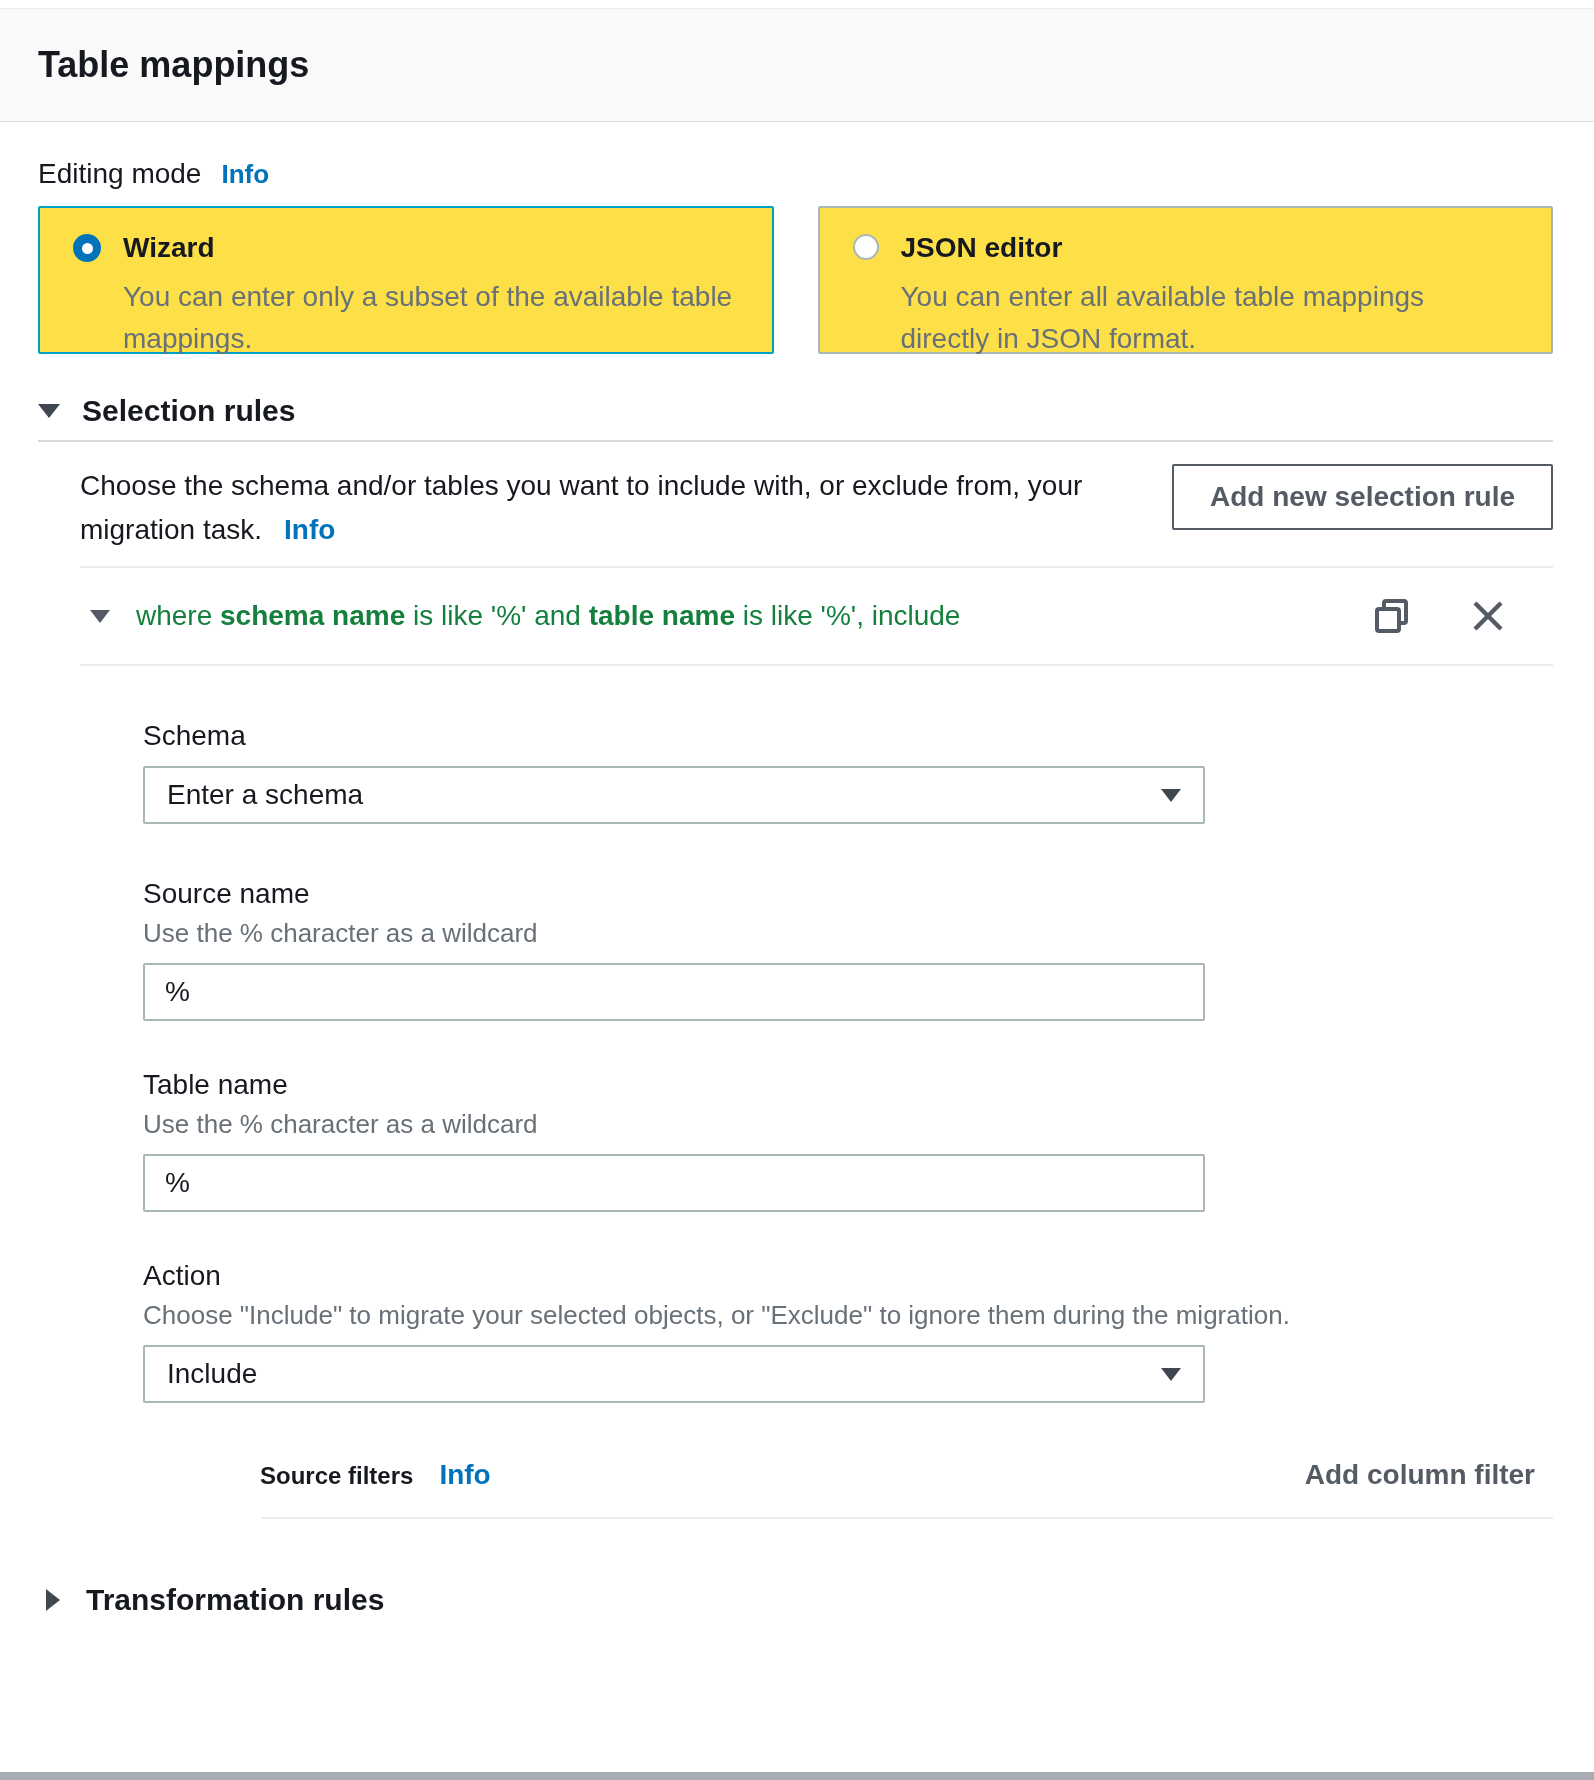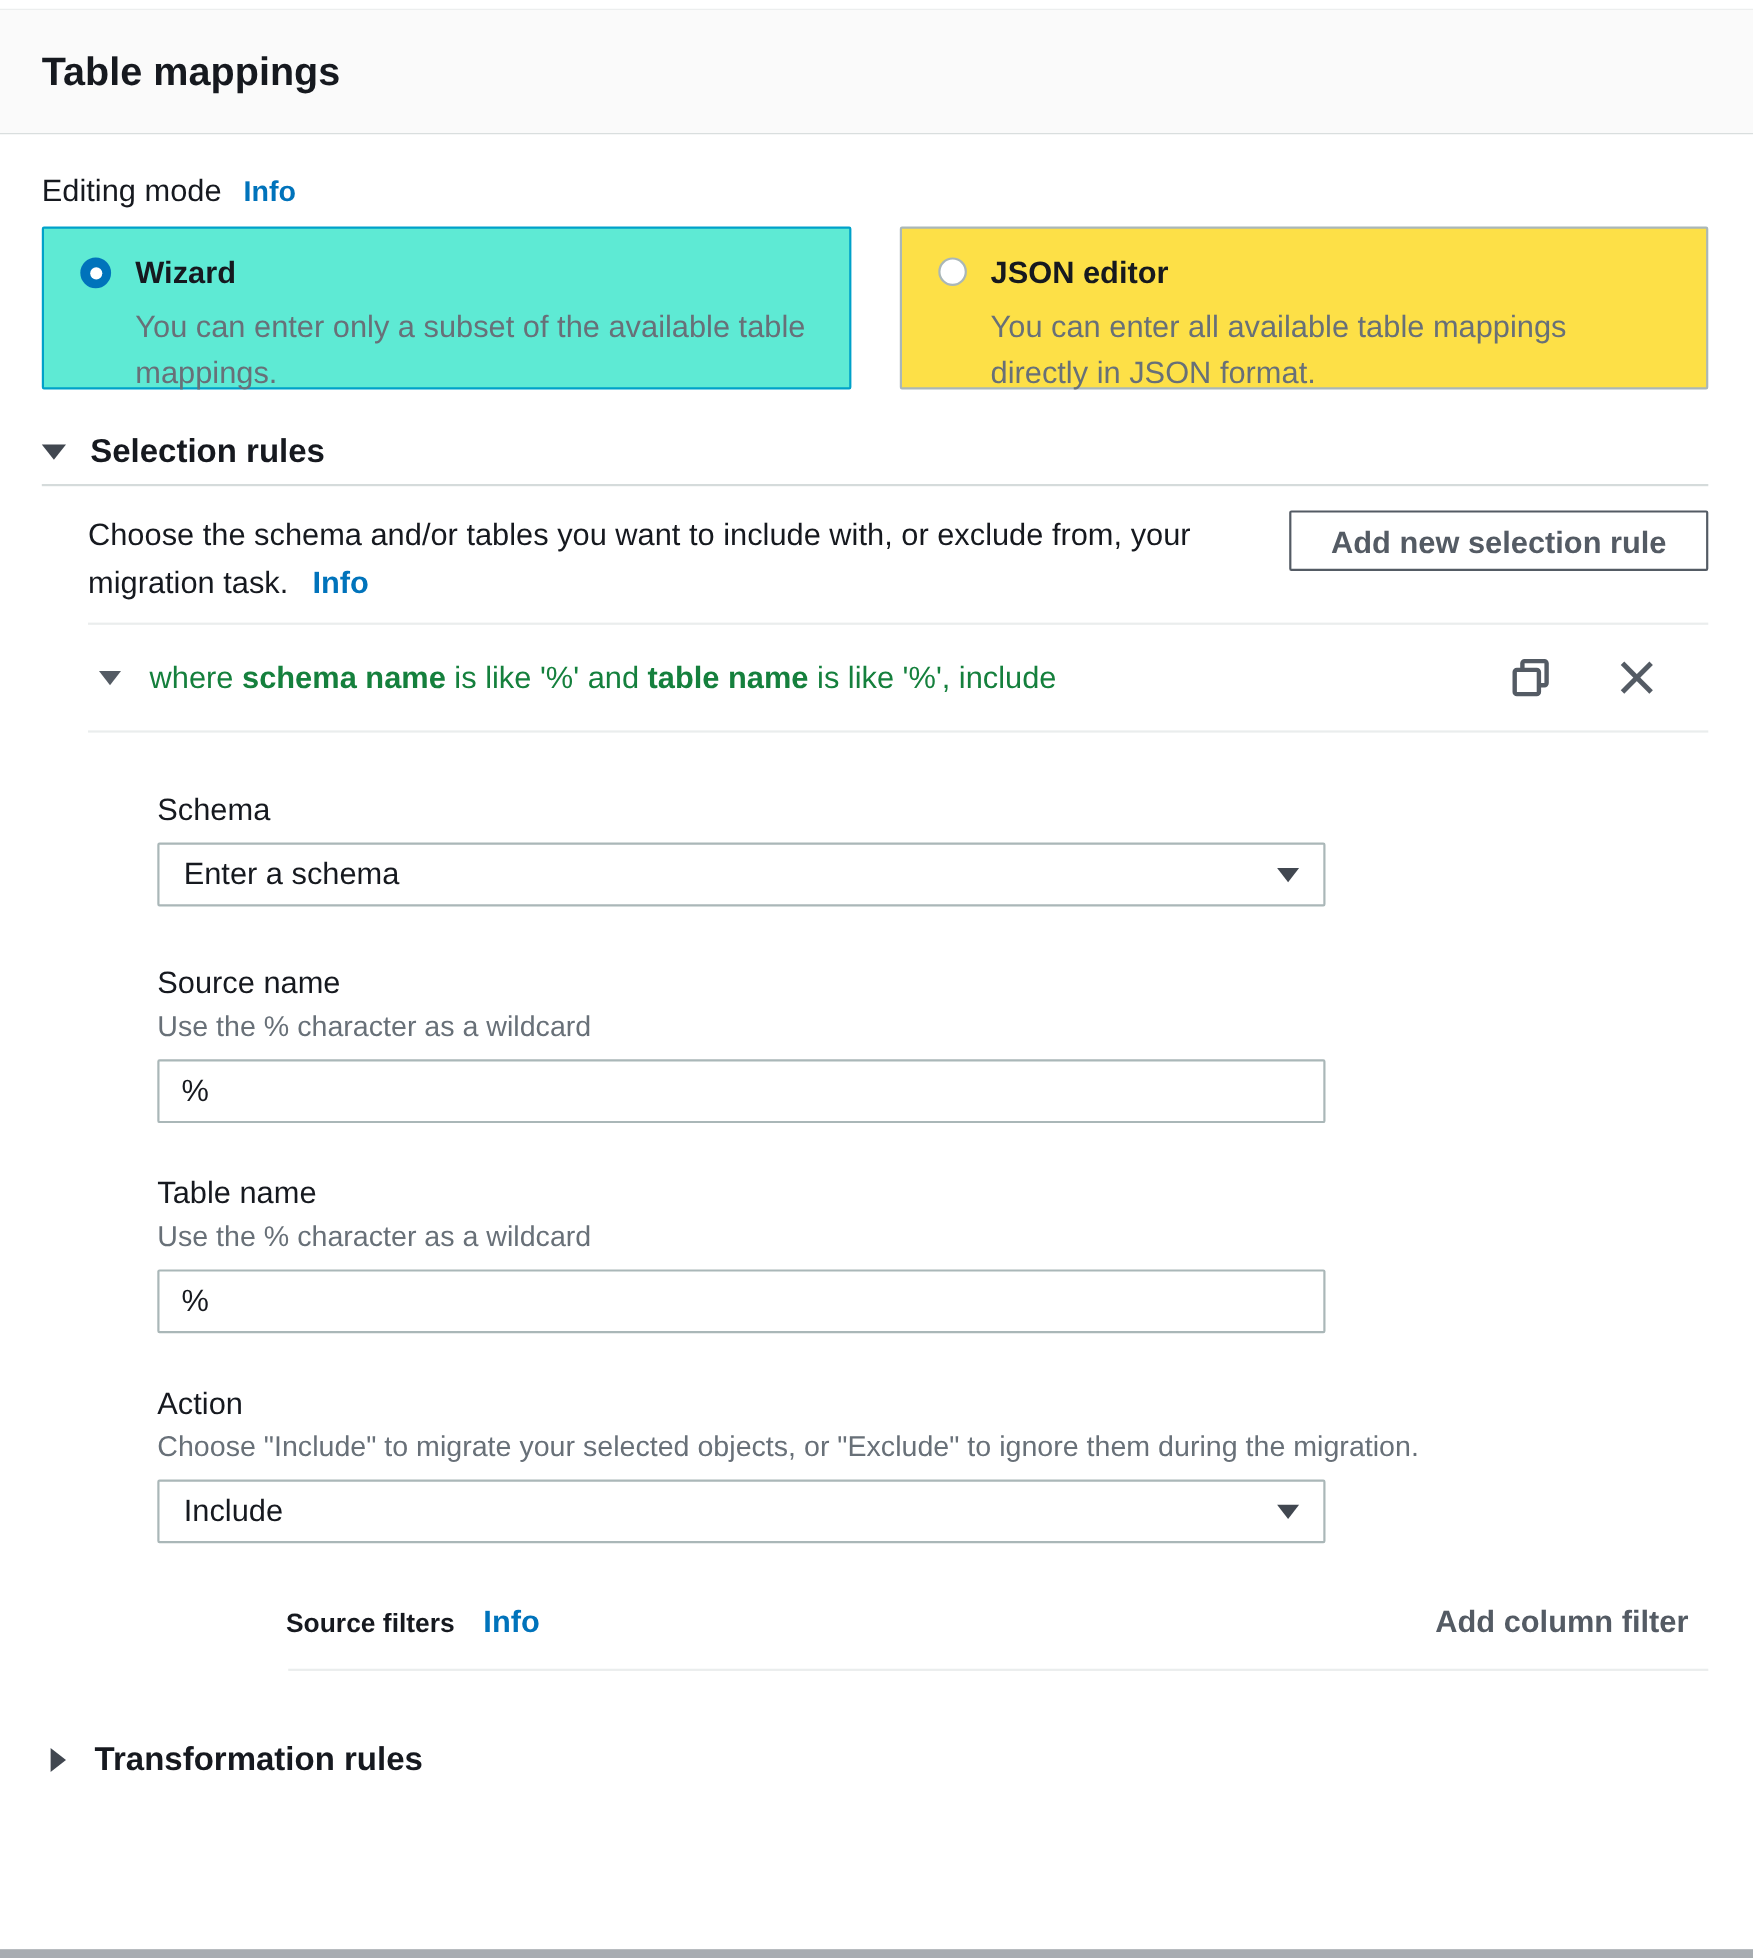--- a/index.html
+++ b/index.html
@@ -40,21 +40,21 @@
     height: 148px;
     border: 2px solid #aab7b8;
     border-radius: 2px;
     background: #fde047;
     padding: 24px 28px 24px 33px;
     display: flex;
     align-items: flex-start;
     gap: 22px;
     cursor: pointer;
   }
-  .card.selected { border-color: #00a1c9; background: #5eead4; }
+  .card.selected { border-color: #00a1c9; background: #fde047; }
   .radio {
     width: 26px; height: 26px; border-radius: 50%;
     border: 2px solid #aab7b8; background: #ffffff;
     flex: none; margin-top: 2px;
     display: flex; align-items: center; justify-content: center;
   }
   .radio.checked { border: none; background: #0073bb; width: 28px; height: 28px; }
   .radio.checked .dot { width: 11px; height: 11px; border-radius: 50%; background: #ffffff; }
   .card-title { font-size: 28px; font-weight: 700; color: #16191f; }
   .card-desc { font-size: 28px; color: #687078; line-height: 42px; margin-top: 12px; max-width: 620px; }
@@ -96,21 +96,21 @@
   .choose-text .info-link { margin-left: 22px; font-size: 28px; }
   .btn-secondary {
     border: 2px solid #545b64;
     border-radius: 2px;
     background: #ffffff;
     color: #545b64;
     font-family: "Liberation Sans", sans-serif;
     font-size: 28px;
     font-weight: 700;
     padding: 12px 36px;
-    height: 55px;
+    height: 66px;
     cursor: pointer;
     white-space: nowrap;
   }
   .hr-rule { border: none; border-top: 2px solid #eaeded; margin-left: 42px; margin-top: 14px; }
 
   
   .rule-header {
     height: 96px;
     display: flex;
     align-items: center;

